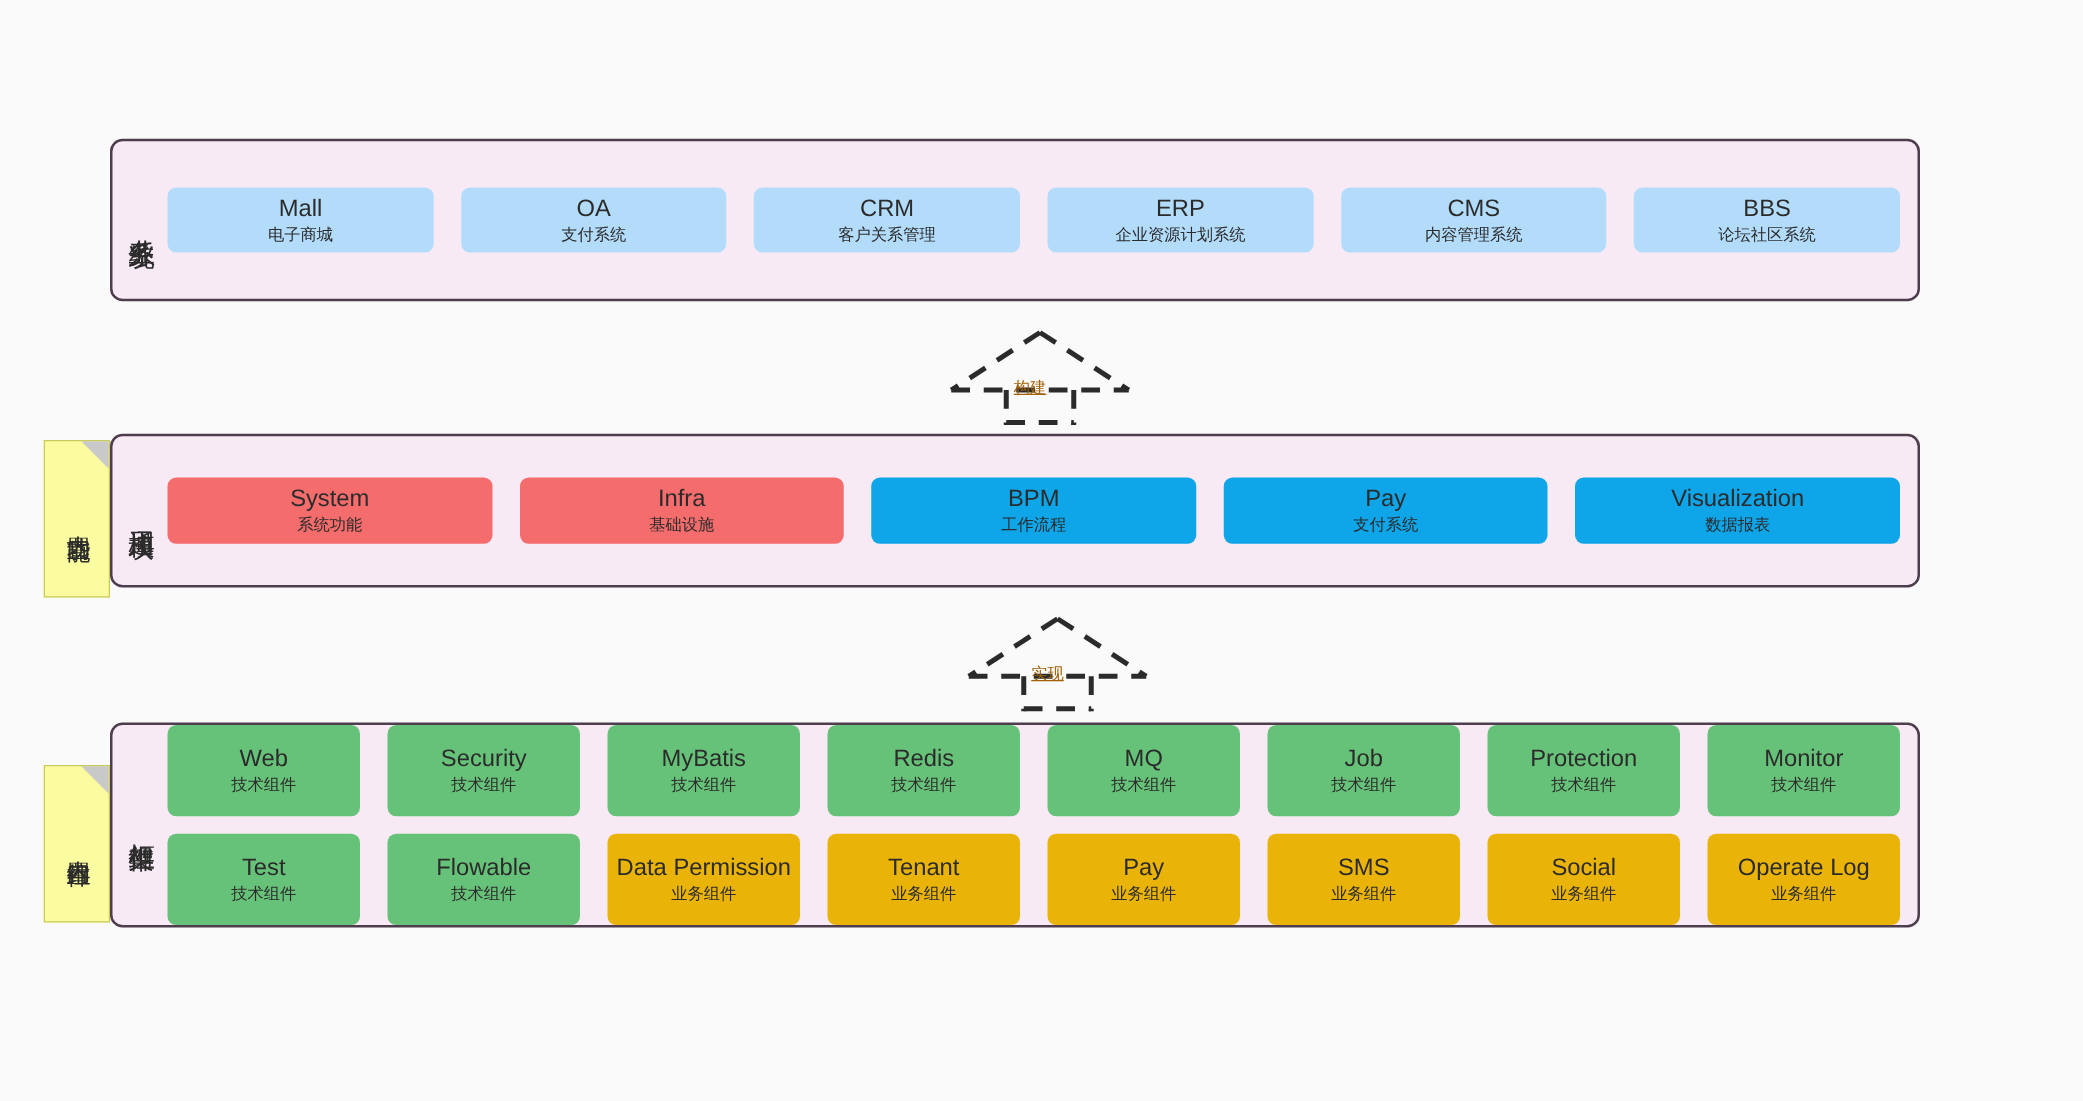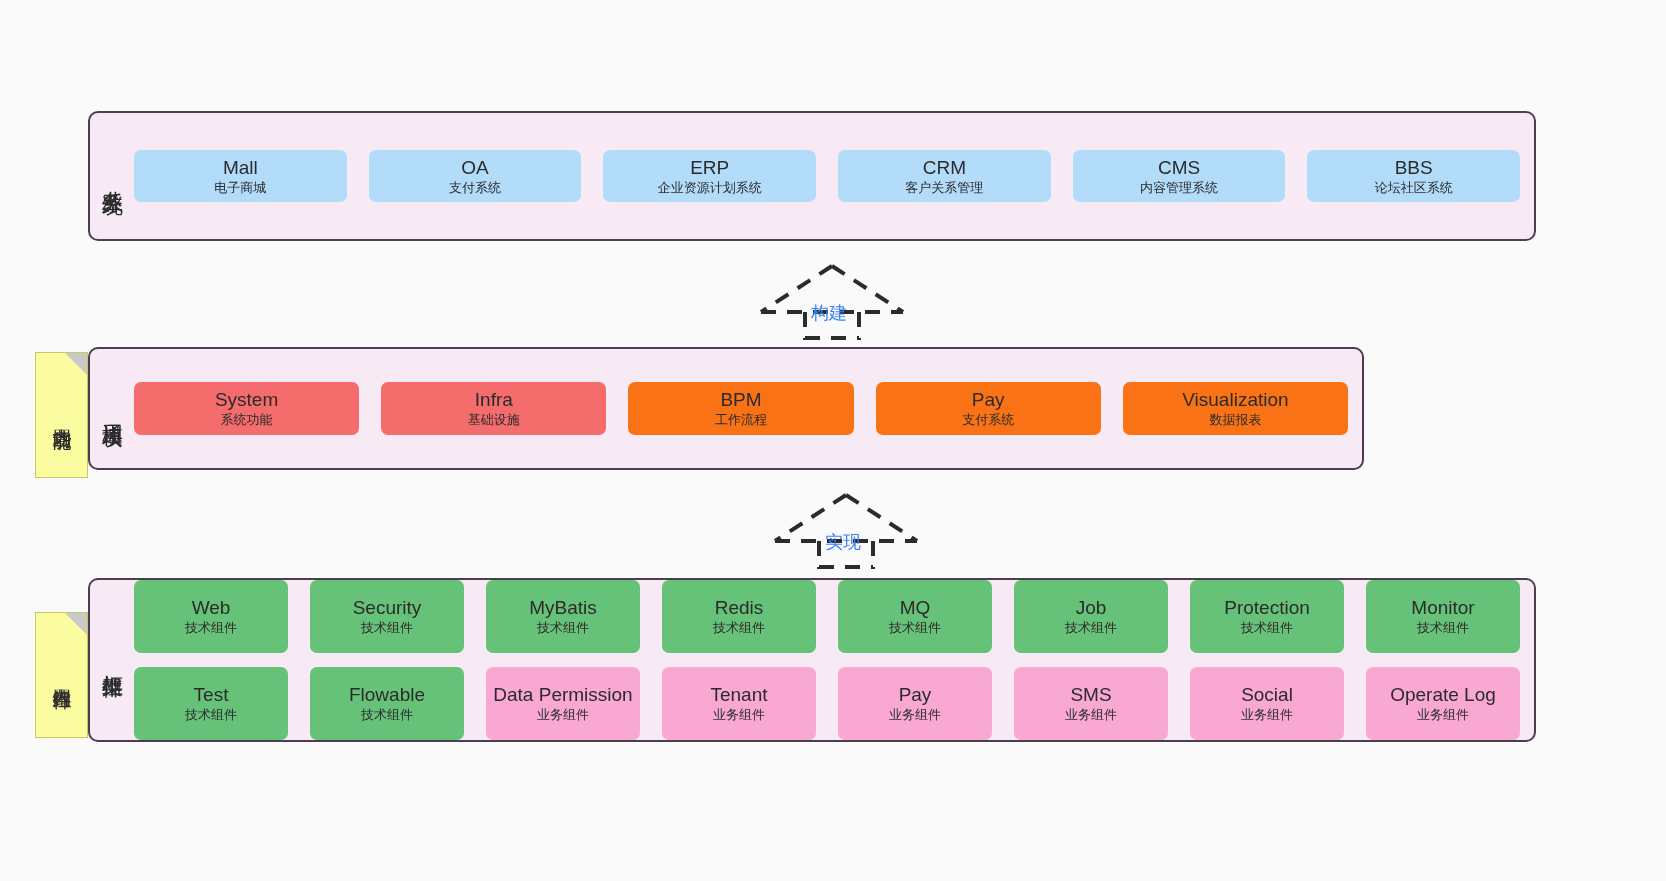--- a/index.html
+++ b/index.html
@@ -79,23 +79,23 @@
     box-sizing: border-box;
     padding: 6px 4px;
     line-height: 1.28;
     color: #2b2b2b;
   }
   .node .n-en { font-size: 19px; }
   .node .n-cn { font-size: 13px; }
 
   .node.blue   { background: #b3dcfb; }
   .node.red    { background: #f56c6c; }
-  .node.pink   { background: #f97316; justify-content: space-between; }
+  .node.pink   { background: #0ea5e9; justify-content: space-between; }
   .node.green  { background: #67c279; }
-  .node.lgreen { background: #f9a8d4; }
+  .node.lgreen { background: #eab308; }
 
   
   .note {
     position: absolute;
     background: #fbfba0;
     border: 1px solid #c9c95c;
     box-sizing: border-box;
     display: flex;
     align-items: center;
     justify-content: center;
@@ -118,51 +118,52 @@
     border-left: 22px solid transparent;
   }
 
   
   .arrow {
     position: absolute;
   }
   .arrow svg { display: block; overflow: visible; }
   .arrow-label {
     position: absolute;
-    font-size: 18px;
-    color: #3b82f6;
+    font-size: 13px;
+    color: #a16207;
     background: transparent;
     white-space: nowrap;
     user-select: none;
+    text-decoration: underline;
   }
 </style>
 </head>
 <body>
 
 <div id="canvas">
 
   <div class="layer" id="layer-business" style="left:88px; top:111px; width:1448px; height:130px;">
     <div class="layer-title">业务系统</div>
     <div class="layer-body">
       <div class="row">
         <div class="node blue">
           <span class="n-en">Mall</span>
           <span class="n-cn">电子商城</span>
         </div>
         <div class="node blue">
           <span class="n-en">OA</span>
           <span class="n-cn">支付系统</span>
         </div>
         <div class="node blue">
+          <span class="n-en">CRM</span>
+          <span class="n-cn">客户关系管理</span>
+        </div>
+        <div class="node blue">
           <span class="n-en">ERP</span>
           <span class="n-cn">企业资源计划系统</span>
-        </div>
-        <div class="node blue">
-          <span class="n-en">CRM</span>
-          <span class="n-cn">客户关系管理</span>
         </div>
         <div class="node blue">
           <span class="n-en">CMS</span>
           <span class="n-cn">内容管理系统</span>
         </div>
         <div class="node blue">
           <span class="n-en">BBS</span>
           <span class="n-cn">论坛社区系统</span>
         </div>
       </div>
@@ -179,21 +180,21 @@
       <path d="M48 76 L102 76" fill="none" stroke="#2b2b2b" stroke-width="4" stroke-dasharray="15,11"></path>
     </svg>
     <span class="arrow-label" style="left:54px; top:39px;">构建</span>
   </div>
 
   <div class="note" style="left:35px; top:352px; width:53px; height:126px;">
     <span class="fold"></span>
     <span>内置功能</span>
   </div>
 
-  <div class="layer" id="layer-common" style="left:88px; top:347px; width:1276px; height:123px;">
+  <div class="layer" id="layer-common" style="left:88px; top:347px; width:1448px; height:123px;">
     <div class="layer-title">通用模块</div>
     <div class="layer-body">
       <div class="row">
         <div class="node red">
           <span class="n-en">System</span>
           <span class="n-cn">系统功能</span>
         </div>
         <div class="node red">
           <span class="n-en">Infra</span>
           <span class="n-cn">基础设施</span>

